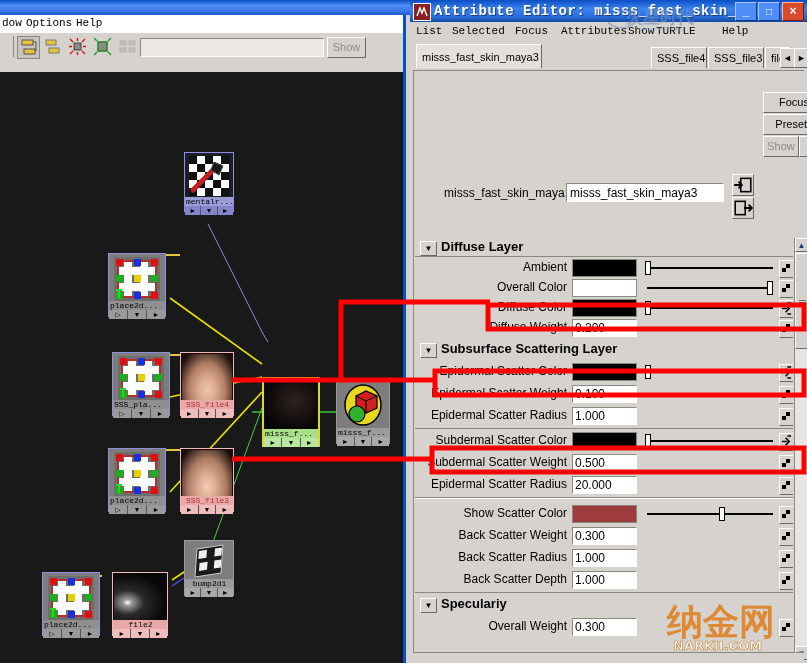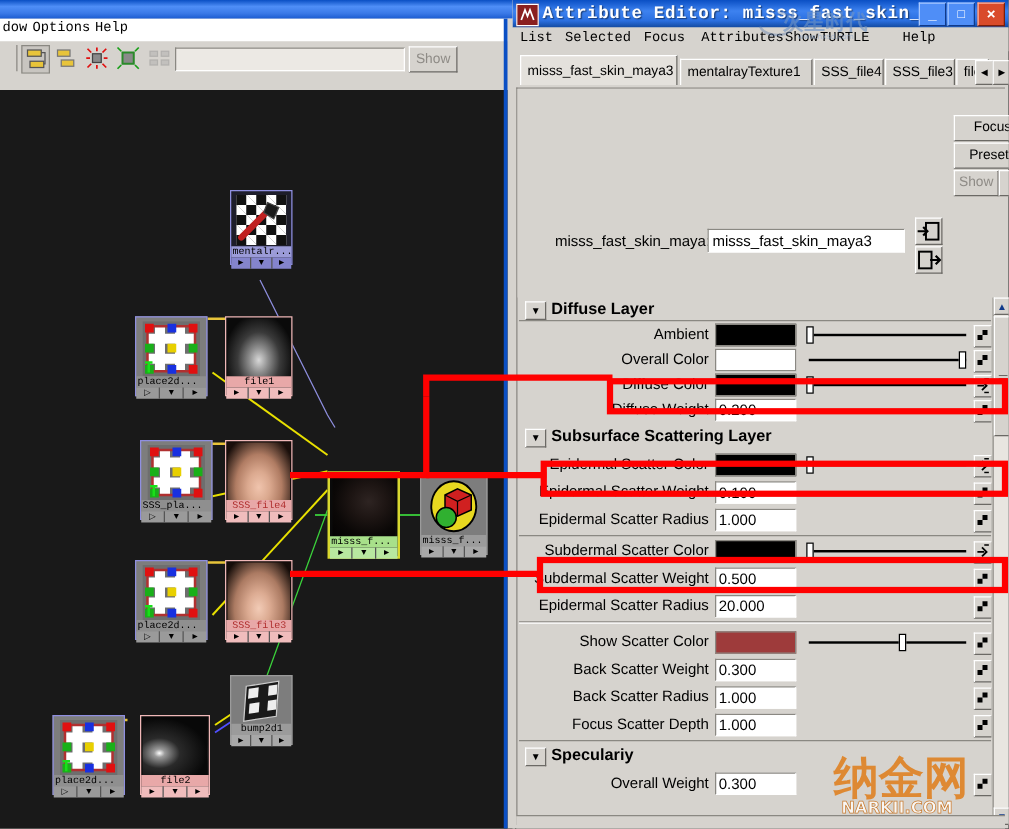--- a/index.html
+++ b/index.html
@@ -284,30 +284,20 @@
           <path d="M5 33 v8 M2 33 h6" stroke="#19e019" stroke-width="2" fill="none"></path>
         </svg>
         <div class="label" style="left:1px;top:48px;width:56px;background:#8f8f8f;">place2d...</div>
         <div class="bar" style="left:1px;top:57px;width:56px;background:#9a9a9a;">
           <span>▷</span>
           <span>▼</span>
           <span>►</span>
         </div>
       </div>
 
-      <div class="node" style="left:180px;top:181px;width:54px;height:64px;">
-        <div class="frame" style="width:54px;height:64px;background:#0d0d0d;border-color:#f0b8b8;"></div>
-        <div class="thumb" style="left:2px;top:2px;width:50px;height:46px;background:radial-gradient(ellipse at 50% 72%,#d8d8d8 0%,#8c8c8c 22%,#3a3a3a 48%,#0a0a0a 80%);"></div>
-        <div class="label" style="left:1px;top:48px;width:52px;background:#e8a8a8;text-align:center;">file1</div>
-        <div class="bar" style="left:1px;top:57px;width:52px;background:#f0bcbc;">
-          <span>►</span>
-          <span>▼</span>
-          <span>►</span>
-        </div>
-      </div>
 
       <div class="node" style="left:112px;top:280px;width:58px;height:64px;">
         <div class="frame p2d" style="width:58px;height:64px;"></div>
         <svg style="position:absolute;left:6px;top:4px;width:46px;height:44px" viewBox="0 0 46 44">
           <rect x="0" y="0" width="46" height="44" fill="#6e6e6e"></rect>
           <g fill="#ffffff">
               <rect x="10" y="4" width="8" height="36"></rect>
               <rect x="26" y="4" width="8" height="36"></rect>
               <rect x="4" y="10" width="38" height="8"></rect>
               <rect x="4" y="26" width="38" height="8"></rect>
@@ -510,21 +500,20 @@
       <div class="aem" style="left:42px">Selected</div>
       <div class="aem" style="left:105px">Focus</div>
       <div class="aem" style="left:151px">Attributes</div>
       <div class="aem" style="left:218px">Show</div>
       <div class="aem" style="left:246px">TURTLE</div>
       <div class="aem" style="left:312px">Help</div>
     </div>
 
     <div id="ae-tabs">
       <div class="tab active" style="left:6px;width:126px">misss_fast_skin_maya3</div>
-      <div class="tab" style="left:134px;width:106px">mentalrayTexture1</div>
       <div class="tab" style="left:241px;width:56px">SSS_file4</div>
       <div class="tab" style="left:298px;width:56px">SSS_file3</div>
       <div class="tab" style="left:355px;width:26px">file:</div>
       <div class="tabarrow" style="left:370px">◄</div>
       <div class="tabarrow" style="left:384px">►</div>
     </div>
 
     <div id="ae-body">
 
       <div id="ae-topsec">
@@ -730,21 +719,21 @@
           <div class="val">1.000</div>
           <div class="mapbtn">
             <div class="mapglyph">
                 <i class="mg-a"></i>
                 <i class="mg-b"></i>
               </div>
           </div>
         </div>
 
         <div class="row" style="top:332px">
-          <div class="lbl">Focus Scatter Depth</div>
+          <div class="lbl">Back Scatter Depth</div>
           <div class="val">1.000</div>
           <div class="mapbtn">
             <div class="mapglyph">
                 <i class="mg-a"></i>
                 <i class="mg-b"></i>
               </div>
           </div>
         </div>
 
         <div class="divider" style="top:354px"></div>

